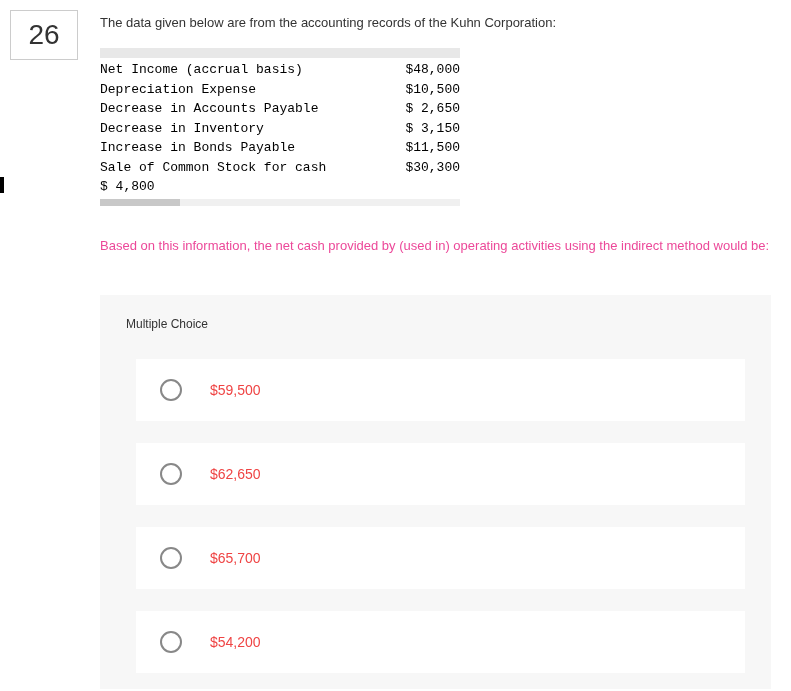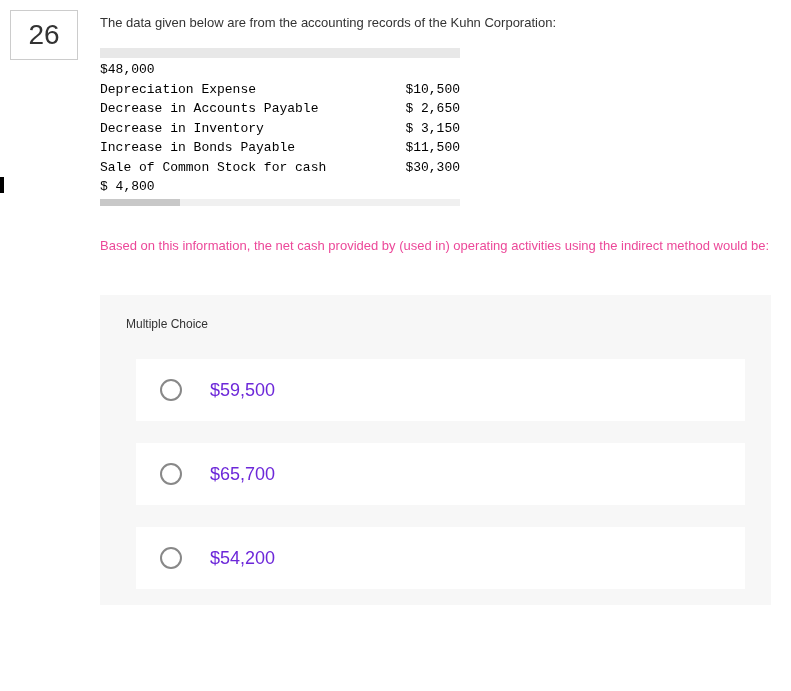--- a/index.html
+++ b/index.html
@@ -105,22 +105,22 @@
     .option:last-child { margin-bottom: 6px; }
     .radio {
       width: 22px;
       height: 22px;
       border: 2px solid #888;
       border-radius: 50%;
       margin-right: 28px;
       flex-shrink: 0;
     }
     .option-label {
-      font-size: 18px;
-      color: #6d28d9;
+      font-size: 14px;
+      color: #ef4444;
     }
     .left-mark {
       position: absolute;
       left: 0;
       top: 177px;
       width: 4px;
       height: 16px;
       background: #000;
     }
   </style>
@@ -133,20 +133,21 @@
   <span>26</span>
 </div>
 
 <div class="content">
   <p class="intro">The data given below are from the accounting records of the Kuhn Corporation:</p>
 
   <div class="data-table-wrap">
     <div class="scroll-top"></div>
     <div class="data-table">
       <div class="data-row">
+        <span class="data-label">Net Income (accrual basis)</span>
         <span class="data-value">$48,000</span>
       </div>
       <div class="data-row">
         <span class="data-label">Depreciation Expense</span>
         <span class="data-value">$10,500</span>
       </div>
       <div class="data-row">
         <span class="data-label">Decrease in Accounts Payable</span>
         <span class="data-value">$ 2,650</span>
       </div>
@@ -173,20 +174,24 @@
 
   <div class="mc-section">
     <div class="mc-heading">Multiple Choice</div>
 
     <div class="option">
       <div class="radio"></div>
       <span class="option-label">$59,500</span>
     </div>
     <div class="option">
       <div class="radio"></div>
+      <span class="option-label">$62,650</span>
+    </div>
+    <div class="option">
+      <div class="radio"></div>
       <span class="option-label">$65,700</span>
     </div>
     <div class="option">
       <div class="radio"></div>
       <span class="option-label">$54,200</span>
     </div>
   </div>
 </div>
 
 </body></html>

